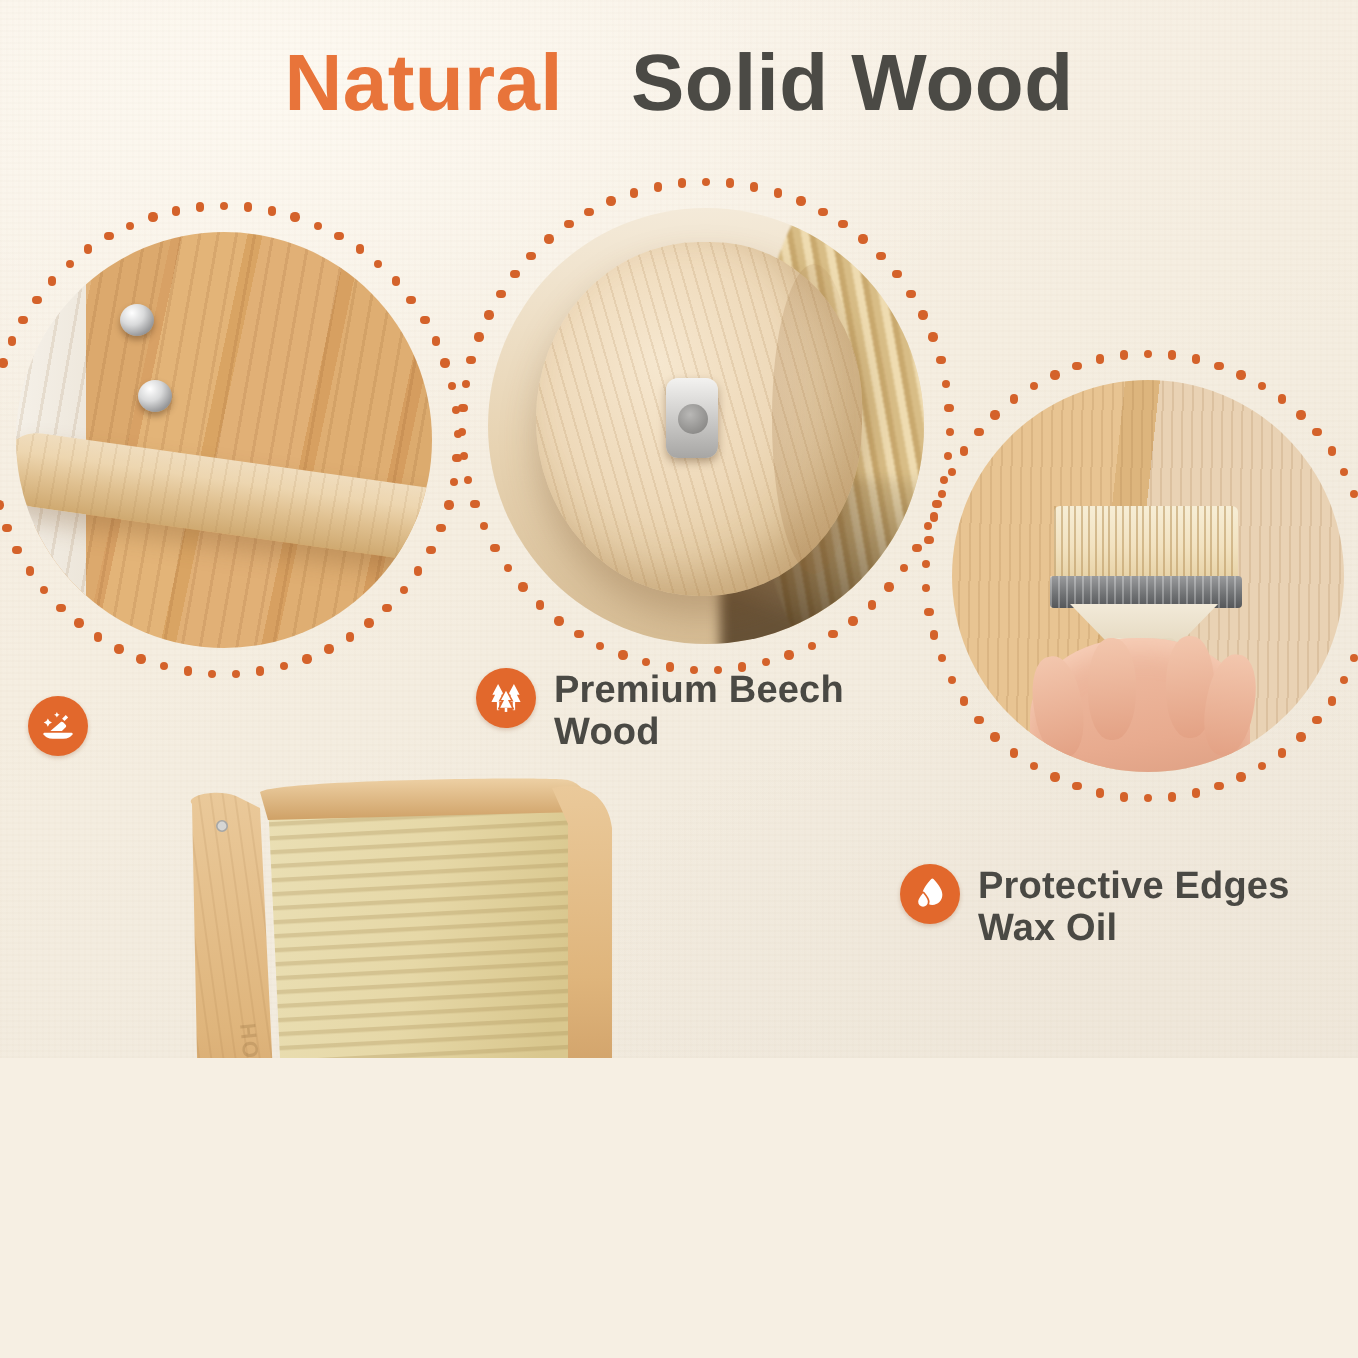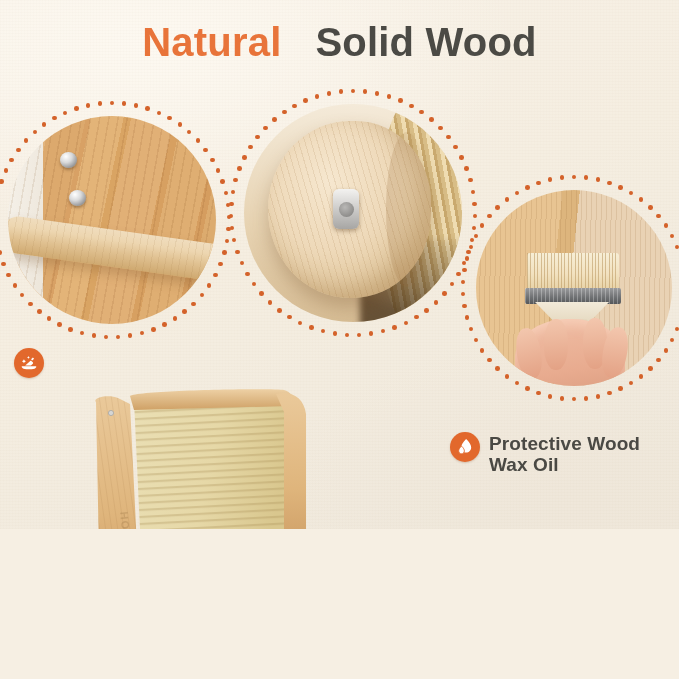--- a/index.html
+++ b/index.html
@@ -456,29 +456,42 @@
       <svg width="19" height="19" viewBox="0 0 24 24" aria-hidden="true">
         <path d="M3.4 16.2h17.2c.5 0 .8.5.6.95-.9 1.75-3.1 2.85-5.9 2.85H8.7c-2.8 0-5-1.1-5.9-2.85-.22-.45.1-.95.6-.95z" fill="#fff"></path>
         <path d="M7.2 15.1 13.6 9.6c.5-.42 1.25-.4 1.7.06l1.5 1.5c.46.46.48 1.2.06 1.7l-2.4 2.24z" fill="#fff"></path>
         <path d="M16.9 5.1l1.5 1.5-2.3 2.3-1.5-1.5z" fill="#fff"></path>
         <path d="M5.6 7.2l.9 1.7 1.7.9-1.7.9-.9 1.7-.9-1.7-1.7-.9 1.7-.9z" fill="#fff"></path>
         <path d="M11.3 3.2l.6 1.15 1.15.6-1.15.6-.6 1.15-.6-1.15-1.15-.6 1.15-.6z" fill="#fff"></path>
       </svg>
     </span>
   </div>
 
+  <div class="feat f-beech">
+    <span class="badge">
+      <svg width="19" height="19" viewBox="0 0 24 24" aria-hidden="true">
+        <path d="M7 3.2 10.6 10H8.9l2.3 4.6H2.8L5.1 10H3.4z" fill="#fff"></path>
+        <rect x="6.25" y="14.3" width="1.5" height="5.4" fill="#fff"></rect>
+        <path d="M17 3.2 20.6 10h-1.7l2.3 4.6h-8.4l2.3-4.6h-1.7z" fill="#fff"></path>
+        <rect x="16.25" y="14.3" width="1.5" height="5.4" fill="#fff"></rect>
+        <path d="M12 6.4 15.9 13.7h-1.85l2.5 5h-9.1l2.5-5H8.1z" fill="#fff" stroke="#e2682c" stroke-width="1"></path>
+        <rect x="11.2" y="18.3" width="1.6" height="2.5" fill="#fff"></rect>
+      </svg>
+    </span>
+    <span class="txt">Premium Beech Wood</span>
+  </div>
 
   <div class="feat f-wax">
     <span class="badge">
       <svg width="19" height="19" viewBox="0 0 24 24" aria-hidden="true">
         <path d="M14.2 2.6c3.1 3.5 5.6 6.6 5.6 9.9 0 3.6-2.8 6.4-6.3 6.4S7.2 16.1 7.2 12.5c0-3.3 2.5-6.4 5.6-9.9.4-.45 1-.45 1.4 0z" fill="#fff"></path>
         <path d="M8.1 11.2c1.7 2 3.1 3.8 3.1 5.7 0 2.1-1.6 3.7-3.6 3.7S4 19 4 16.9c0-1.9 1.4-3.7 3.1-5.7.3-.35.7-.35 1 0z" fill="#fff" stroke="#e2682c" stroke-width="1.1"></path>
       </svg>
     </span>
-    <span class="txt">Protective Wood Wax Oil</span>
+    <span class="txt">Protective Edges Wax Oil</span>
   </div>
 
   <div id="product">
     <div id="prod-shadow"></div>
     <svg width="520" height="307" viewBox="0 0 520 307">
       <defs>
         <linearGradient id="woodA" x1="0" y1="0" x2="1" y2="1">
           <stop offset="0" stop-color="#eccb9d"></stop>
           <stop offset="45%" stop-color="#e0b87f"></stop>
           <stop offset="100%" stop-color="#cda069"></stop>

